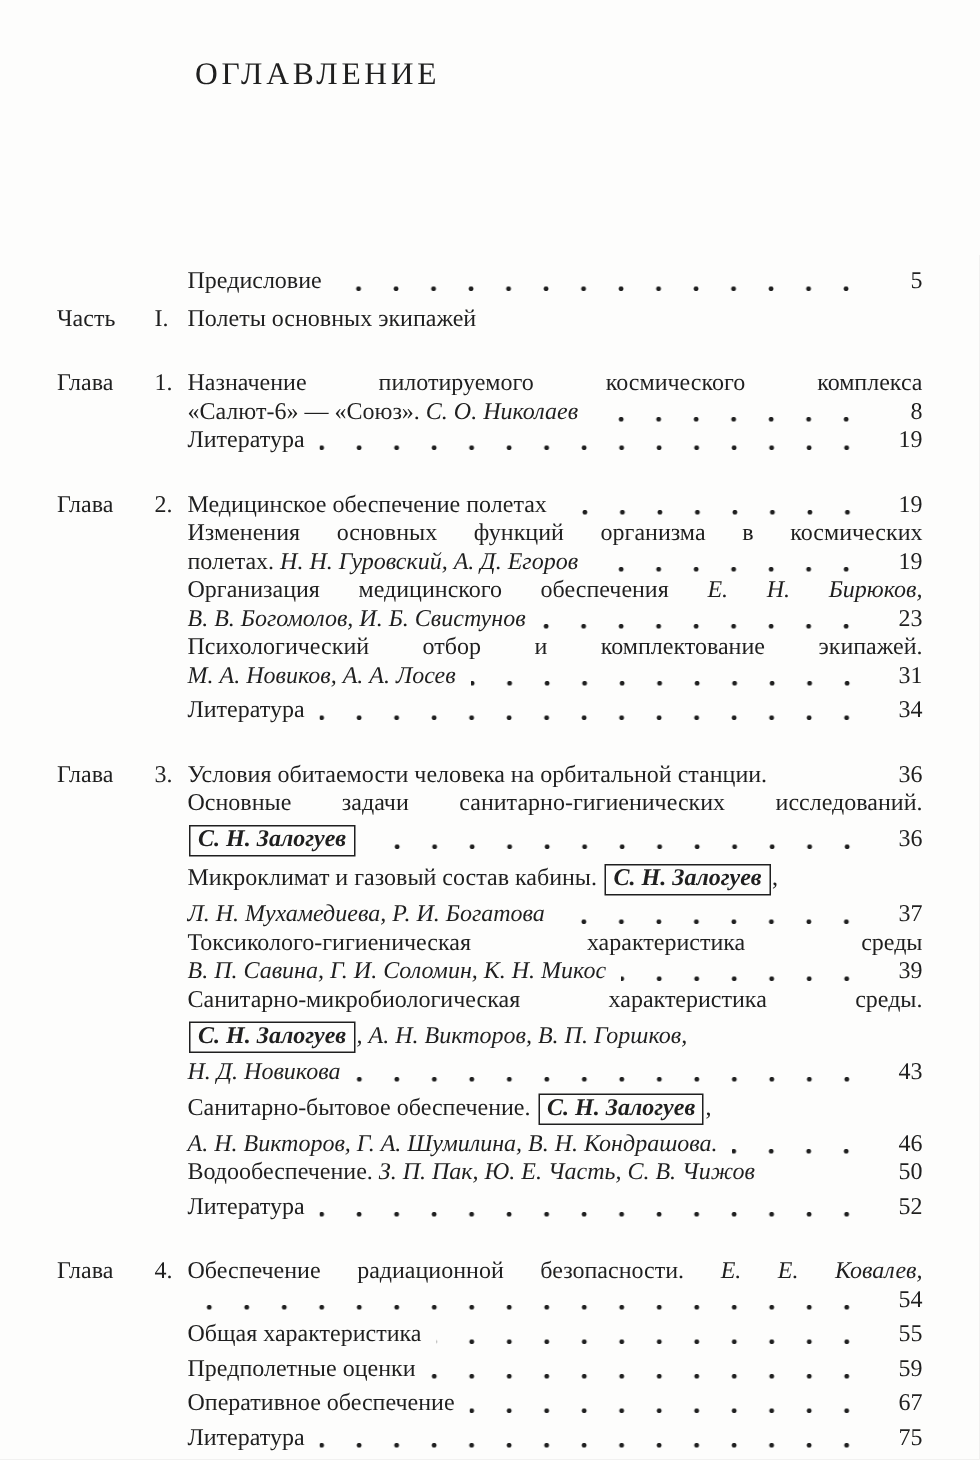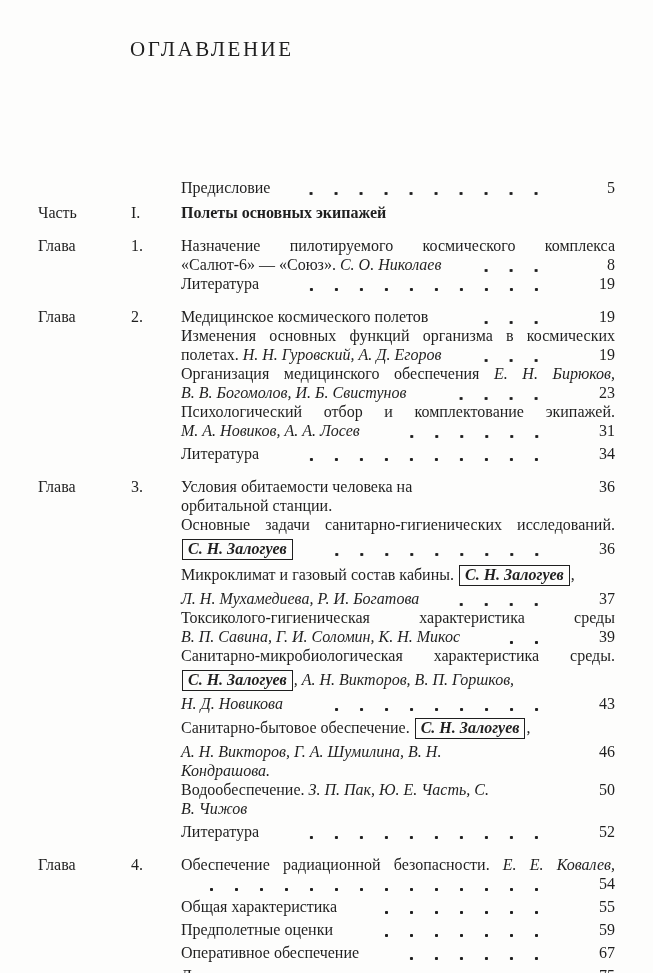--- a/index.html
+++ b/index.html
@@ -18,28 +18,27 @@
     font-size:16px;
   }
   .title{
     font-size:21px;
     font-weight:normal;
     letter-spacing:2.5px;
     line-height:26px;
     margin:6px 0 0 92px;
   }
   .entries{display:block;}
-  .entry{margin-top:14px;}
+  .entry{margin-top:24px;}
   .entry.preface{margin-top:116px;}
   .entry.part{margin-top:6px;}
   .line{
     display:flex;
     align-items:baseline;
     line-height:19px;
-    gap:28px;
   }
   .line.sp{margin-top:4px;}
   .line.has-box{margin-top:5px;margin-bottom:3px;}
   .label-col{flex:none;width:65px;}
   .num-col{flex:none;width:22px;}
   .content{flex:1 1 auto;min-width:0;}
   .line.haspage .content{flex:0 1 auto;}
   .line.justify .content{flex:1 1 auto;text-align:justify;text-align-last:justify;}
   .leader{
     flex:1 1 auto;
@@ -50,21 +49,21 @@
     margin:0 4px 0 10px;
     background-image:radial-gradient(circle, var(--ink) 1.3px, transparent 1.9px);
     background-size:25px 3px;
     background-repeat:repeat-x;
     background-position:right center;
   }
   .leader.empty{background:none;}
   .page{flex:none;width:34px;text-align:right;}
   .seg-r{font-style:normal;}
   .seg-i{font-style:italic;}
-  .seg-b{font-weight:bold;}
+  .seg-b{font-weight:normal;}
   .seg-x{
     display:inline-block;
     font-style:italic;
     border:1.5px solid var(--ink);
     padding:0 5px 1px 5px;
     line-height:18px;
     margin:0 1px;
     font-weight:bold;
   }
 </style>
@@ -108,21 +107,21 @@
           <span class="num-col"></span>
           <span class="content"><span class="seg-r">Литература</span></span>
           <span class="leader"></span>
           <span class="page">19</span>
         </div>
       </div>
       <div class="entry chapter">
         <div class="line haspage">
           <span class="label-col">Глава</span>
           <span class="num-col">2.</span>
-          <span class="content"><span class="seg-r">Медицинское космического полетов</span></span>
+          <span class="content"><span class="seg-r">Медицинское обеспечение полетах</span></span>
           <span class="leader"></span>
           <span class="page">19</span>
         </div>
         <div class="line justify">
           <span class="label-col"></span>
           <span class="num-col"></span>
           <span class="content"><span class="seg-r">Изменения основных функций организма в космических</span></span>
         </div>
         <div class="line haspage">
           <span class="label-col"></span>

